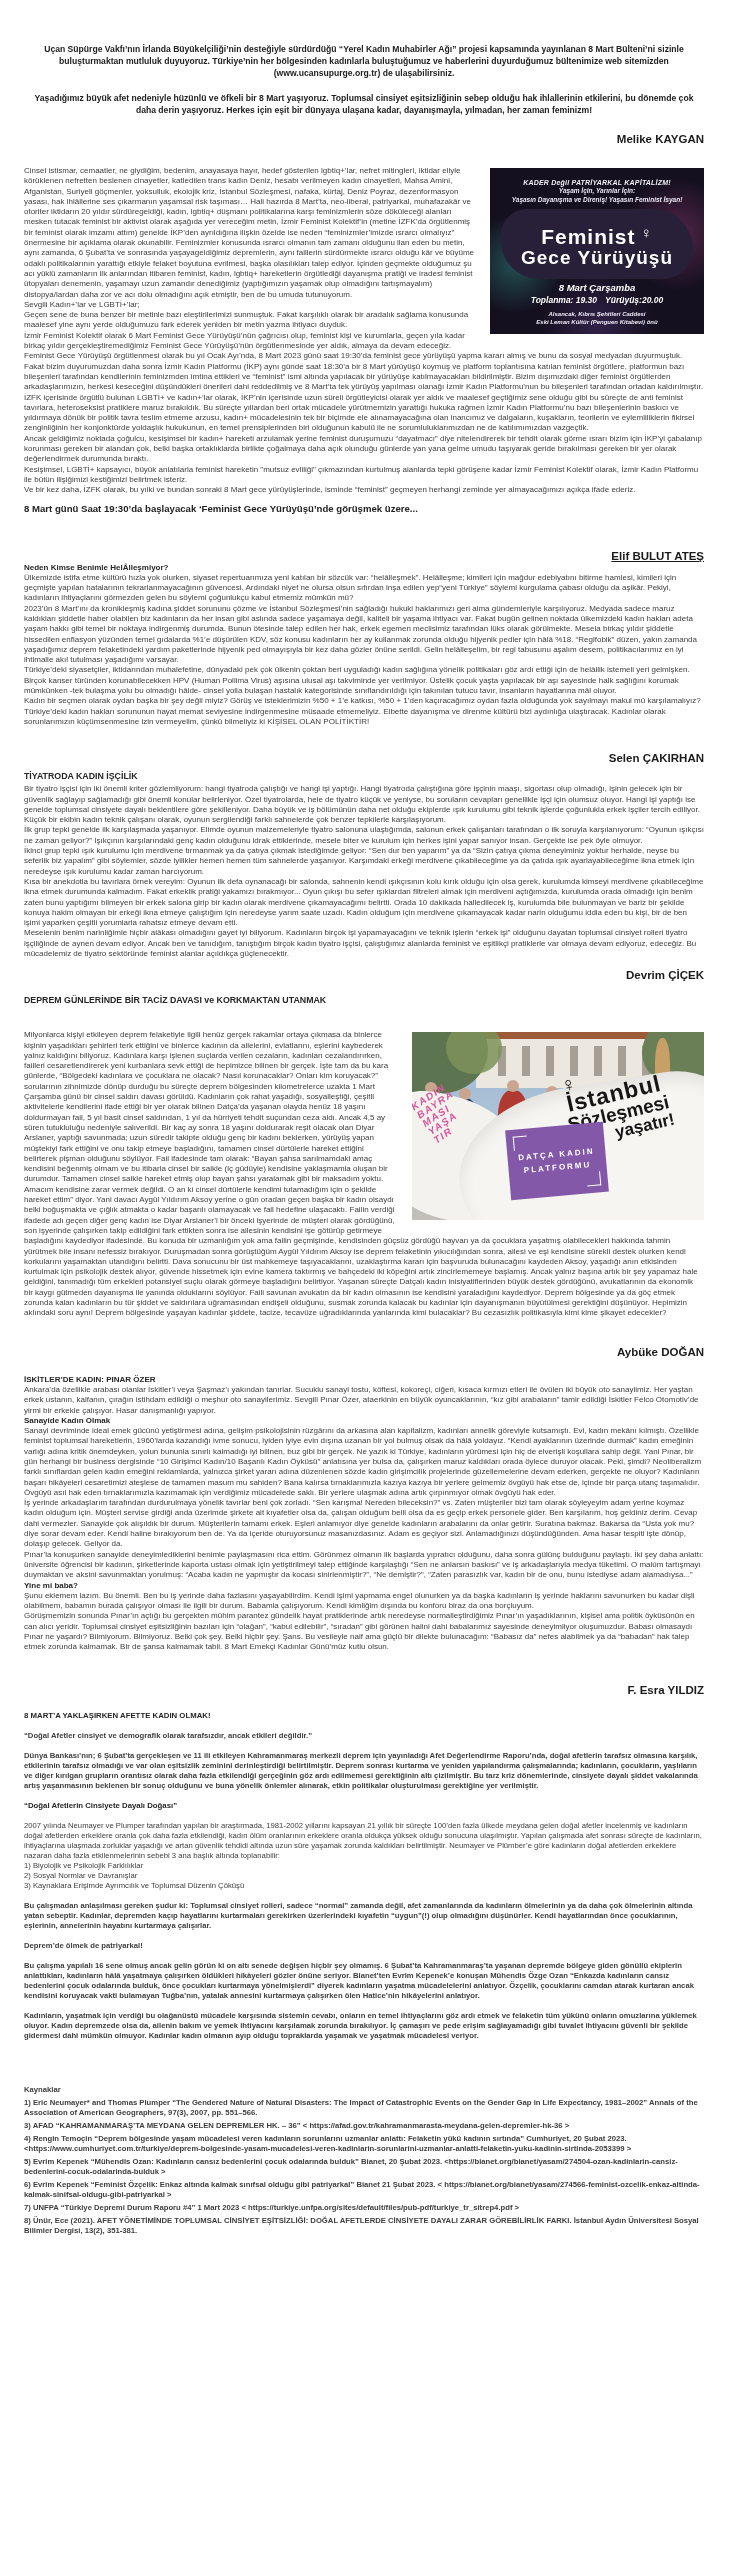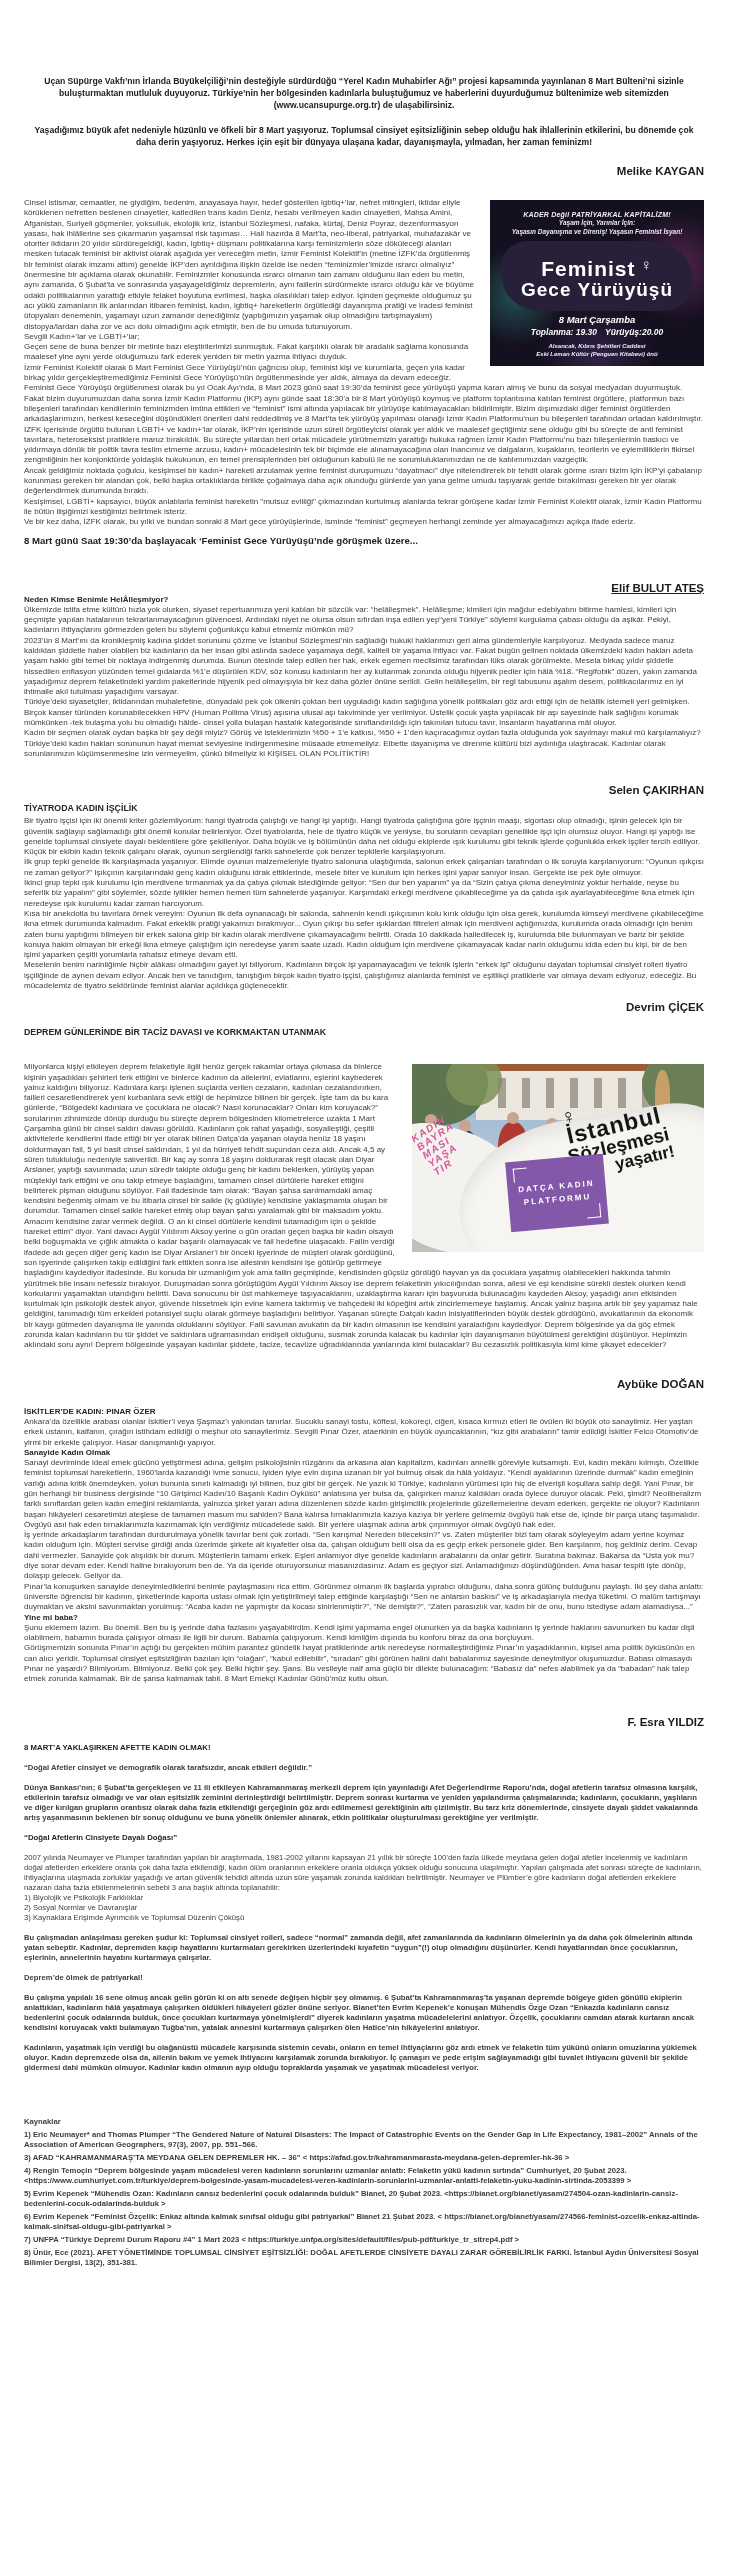--- a/index.html
+++ b/index.html
@@ -1,18 +1,18 @@
 <!DOCTYPE html>
 <html><head>
 <meta charset="utf-8">
 <style>
   html,body{margin:0;padding:0;}
   body{width:731px;height:2560px;overflow:hidden;background:#fff;
        font-family:"Liberation Sans","DejaVu Sans",sans-serif;color:#3e3e3e;}
-  .page{box-sizing:border-box;width:728px;padding:75px 24px 0;}
+  .page{box-sizing:border-box;width:728px;padding:43px 24px 0;}
   p{margin:0;}
   .intro{font-weight:bold;text-align:center;font-size:8.6px;line-height:12px;color:#222;margin:0 8px 13px;}
   .author{ text-align:right;font-weight:bold;font-size:11.5px;line-height:14px;color:#1b1b1b;}
   .body-p{font-size:8px;line-height:10.3px;text-align:left;}
   .h-title{font-size:8.8px;line-height:12px;font-weight:bold;color:#262626;}
   .h-sub{font-size:8px;line-height:10.3px;font-weight:bold;color:#262626;}
   .closing{font-size:9.6px;line-height:13px;font-weight:bold;color:#222;margin-top:6px;}
   .article{display:flow-root;}
   
   .poster{float:right;width:214px;height:166px;margin:2px 0 10px 16px;box-sizing:border-box;padding-top:10px;
@@ -114,21 +114,21 @@
         <div>Eski Leman Kültür (Penguen Kitabevi) önü</div>
       </div>
     </div>
     <p class="body-p">Cinsel istismar, cemaatler, ne giydiğim, bedenim, anayasaya hayır, hedef gösterilen lgbtiq+’lar, nefret mitingleri, iktidar eliyle körüklenen nefretten beslenen cinayetler, katledilen trans kadın Deniz, hesabı verilmeyen kadın cinayetleri, Mahsa Amini, Afganistan, Suriyeli göçmenler, yoksulluk, ekolojik kriz, İstanbul Sözleşmesi, nafaka, kürtaj, Deniz Poyraz, dezenformasyon yasası, hak ihlâllerine ses çıkarmanın yaşamsal risk taşıması… Hali hazırda 8 Mart’ta, neo-liberal, patriyarkal, muhafazakâr ve otoriter iktidarın 20 yıldır sürdüregeldiği, kadın, lgbtiq+ düşmanı politikalarına karşı feminizmlerin söze döküleceği alanları mesken tutacak feminist bir aktivist olarak aşağıda yer vereceğim metin, İzmir Feminist Kolektif’in (metine İZFK’da örgütlenmiş bir feminist olarak imzamı attım) genelde İKP’den ayrıldığına ilişkin özelde ise neden “feminizmler’imizde ısrarcı olmalıyız” önermesine bir açıklama olarak okunabilir. Feminizmler konusunda ısrarcı olmanın tam zamanı olduğunu ilan eden bu metin, aynı zamanda, 6 Şubat’ta ve sonrasında yaşayageldiğimiz depremlerin, aynı faillerin sürdürmekte ısrarcı olduğu kâr ve büyüme odaklı politikalarının yarattığı etkiyle felaket boyutuna evrilmesi, başka olasılıkları talep ediyor. İçinden geçmekte olduğumuz şu acı yüklü zamanların ilk anlarından itibaren feminist, kadın, lgbtiq+ hareketlerin örgütlediği dayanışma pratiği ve iradesi feminist ütopyaları denemenin, yaşamayı uzun zamandır denediğimiz (yaptığımızın yaşamak olup olmadığını tartışmayalım) distopya/lardan daha zor ve acı dolu olmadığını açık etmiştir, ben de bu umuda tutunuyorum.</p>
     <p class="body-p">Sevgili Kadın+’lar ve LGBTİ+’lar;</p>
     <p class="body-p">Geçen sene de buna benzer bir metinle bazı eleştirilerimizi sunmuştuk. Fakat karşılıklı olarak bir aradalık sağlama konusunda maalesef yine aynı yerde olduğumuzu fark ederek yeniden bir metin yazma ihtiyacı duyduk.</p>
     <p class="body-p">İzmir Feminist Kolektif olarak 6 Mart Feminist Gece Yürüyüşü’nün çağrıcısı olup, feminist kişi ve kurumlarla, geçen yıla kadar birkaç yıldır gerçekleştiremediğimiz Feminist Gece Yürüyüşü’nün örgütlenmesinde yer aldık, almaya da devam edeceğiz.</p>
     <p class="body-p">Feminist Gece Yürüyüşü örgütlenmesi olarak bu yıl Ocak Ayı’nda, 8 Mart 2023 günü saat 19:30’da feminist gece yürüyüşü yapma kararı almış ve bunu da sosyal medyadan duyurmuştuk. Fakat bizim duyurumuzdan daha sonra İzmir Kadın Platformu (İKP) aynı günde saat 18:30’a bir 8 Mart yürüyüşü koymuş ve platform toplantısına katılan feminist örgütlere, platformun bazı bileşenleri tarafından kendilerinin feminizmden imtina ettikleri ve “feminist” ismi altında yapılacak bir yürüyüşe katılmayacakları bildirilmiştir. Bizim dışımızdaki diğer feminist örgütlerden arkadaşlarımızın, herkesi keseceğini düşündükleri önerileri dahi reddedilmiş ve 8 Mart’ta tek yürüyüş yapılması olanağı İzmir Kadın Platformu’nun bu bileşenleri tarafından ortadan kaldırılmıştır.</p>
     <p class="body-p">İZFK içerisinde örgütlü bulunan LGBTİ+ ve kadın+’lar olarak, İKP’nin içerisinde uzun süreli örgütleyicisi olarak yer aldık ve maalesef geçtiğimiz sene olduğu gibi bu süreçte de anti feminist tavırlara, heteroseksist pratiklere maruz bırakıldık. Bu süreçte yıllardan beri ortak mücadele yürütmemizin yarattığı hukuka rağmen İzmir Kadın Platformu’nu bazı bileşenlerinin baskıcı ve yıldırmaya dönük bir politik tavra teslim etmeme arzusu, kadın+ mücadelesinin tek bir biçimde ele alınamayacağına olan inancımız ve dalgaların, kuşakların, teorilerin ve eylemliliklerin fikirsel zenginliğinin her konjonktürde yoldaşlık hukukunun, en temel prensiplerinden biri olduğunun kabulü ile ne sorumluluklarımızdan ne de katılımımızdan vazgeçtik.</p>
     <p class="body-p">Ancak geldiğimiz noktada çoğulcu, kesişimsel bir kadın+ hareketi arzulamak yerine feminist duruşumuzu “dayatmacı” diye nitelendirerek bir tehdit olarak görme ısrarı bizim için İKP’yi çabalanıp korunması gereken bir alandan çok, belki başka ortaklıklarda birlikte çoğalmaya daha açık olunduğu günlerde yan yana gelme umudu taşıyarak geride bırakılması gereken bir yer olarak değerlendirmek durumunda bıraktı.</p>
-    <p class="body-p">Kesişimsel, LGBTİ+ kapsayıcı, büyük anlatılarla feminist hareketin "mutsuz evliliği" çıkmazından kurtulmuş alanlarda tekrar görüşene kadar İzmir Feminist Kolektif olarak, İzmir Kadın Platformu ile bütün ilişiğimizi kestiğimizi belirtmek isteriz.</p>
+    <p class="body-p">Kesişimsel, LGBTİ+ kapsayıcı, büyük anlatılarla feminist hareketin "mutsuz evliliği" çıkmazından kurtulmuş alanlarda tepki görüşene kadar İzmir Feminist Kolektif olarak, İzmir Kadın Platformu ile bütün ilişiğimizi kestiğimizi belirtmek isteriz.</p>
     <p class="body-p">Ve bir kez daha, İZFK olarak, bu yılki ve bundan sonraki 8 Mart gece yürüyüşlerinde, isminde “feminist” geçmeyen herhangi zeminde yer almayacağımızı açıkça ifade ederiz.</p>
     <p class="closing">8 Mart günü Saat 19:30’da başlayacak ‘Feminist Gece Yürüyüşü’nde görüşmek üzere...</p>
   </div>
 
   <div class="author mt-author-elif">Elif BULUT ATEŞ</div>
   <div class="article">
     <p class="h-sub">Neden Kimse Benimle HelÂlleşmiyor?</p>
     <p class="body-p">Ülkemizde istifa etme kültürü hızla yok olurken, siyaset repertuarımıza yeni katılan bir sözcük var: “helâlleşmek”. Helâlleşme; kimileri için mağdur edebiyatını bitirme hamlesi, kimileri için geçmişte yapılan hatalarının tekrarlanmayacağının güvencesi. Ardındaki niyet ne olursa olsun sıfırdan inşa edilen yep“yeni Türkiye” söylemi kurgulama çabası olduğu da aşikâr. Pekiyi, kadınların ihtiyaçlarını görmezden gelen bu söylemi çoğunlukçu kabul etmemiz mümkün mü?</p>
     <p class="body-p">2023’ün 8 Mart’ını da kronikleşmiş kadına şiddet sorununu çözme ve İstanbul Sözleşmesi’nin sağladığı hukuki haklarımızı geri alma gündemleriyle karşılıyoruz. Medyada sadece maruz kaldıkları şiddetle haber olabilen biz kadınların da her insan gibi aslında sadece yaşamaya değil, kaliteli bir yaşama ihtiyacı var. Fakat bugün gelinen noktada ülkemizdeki kadın hakları adeta yaşam hakkı gibi temel bir noktaya indirgenmiş durumda. Bunun ötesinde talep edilen her hak, erkek egemen meclisimiz tarafından lüks olarak görülmekte. Mesela birkaç yıldır şiddetle hissedilen enflasyon yüzünden temel gıdalarda %1’e düşürülen KDV, söz konusu kadınların her ay kullanmak zorunda olduğu hijyenik pedler için hâlâ %18. “Reglfobik” düzen, yakın zamanda yaşadığımız deprem felaketindeki yardım paketlerinde hijyenik ped olmayışıyla bir kez daha gözler önüne serildi. Gelin helâlleşelim, bir regl tabusunu aşalım desem, politikacılarımız en iyi ihtimalle akıl tutulması yaşadığımı varsayar.</p>
     <p class="body-p">Türkiye’deki siyasetçiler, iktidarından muhalefetine, dünyadaki pek çok ülkenin çoktan beri uyguladığı kadın sağlığına yönelik politikaları göz ardı ettiği için de helâllik istemeli yeri gelmişken. Birçok kanser türünden korunabilecekken HPV (Human Pollima Virus) aşısına ulusal aşı takviminde yer verilmiyor. Üstelik çocuk yaşta yapılacak bir aşı sayesinde halk sağlığını korumak mümkünken -tek bulaşma yolu bu olmadığı hâlde- cinsel yolla bulaşan hastalık kategorisinde sınıflandırıldığı için takınılan tutucu tavır, insanların hayatlarına mâl oluyor.</p>

